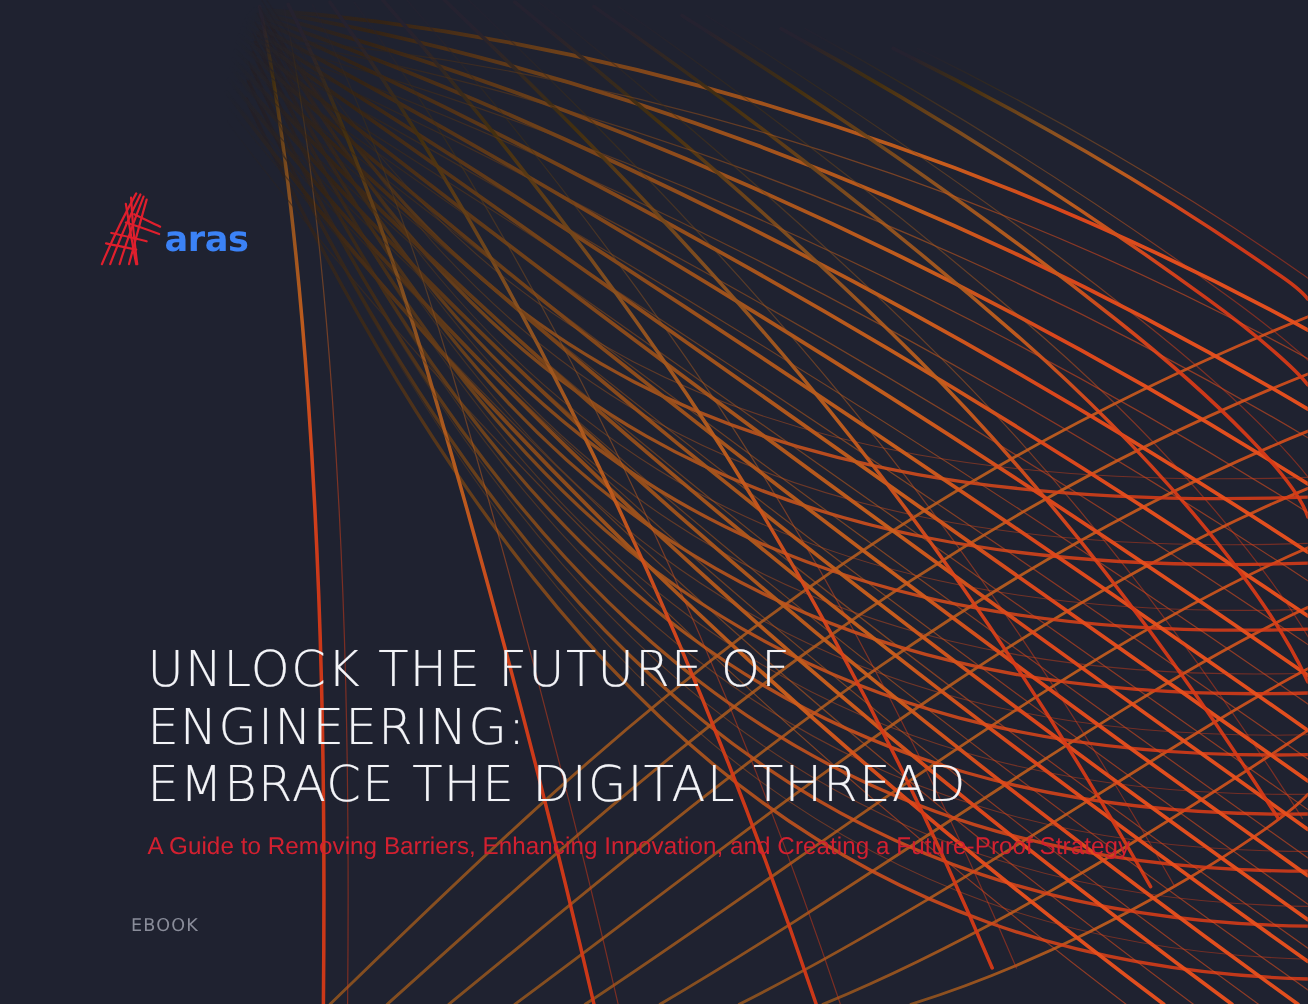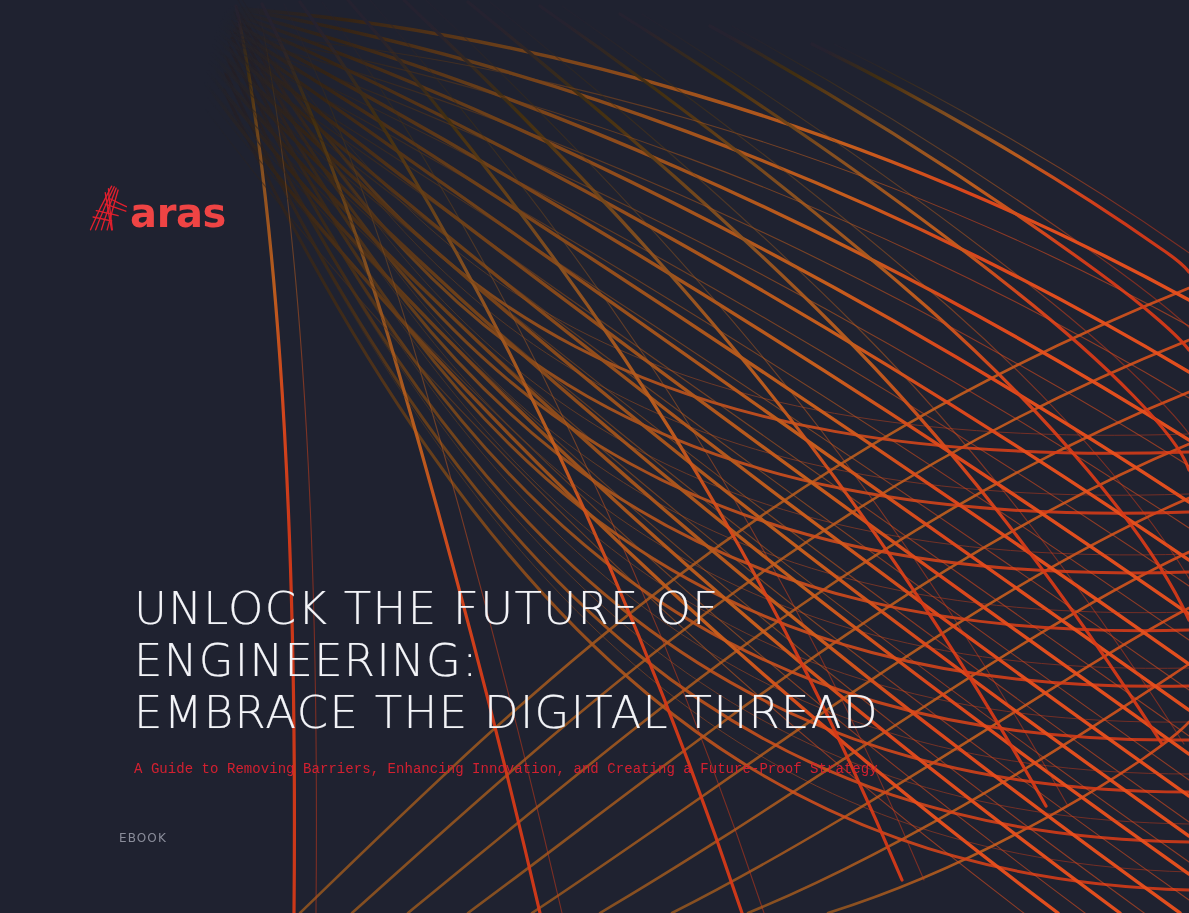--- a/index.html
+++ b/index.html
@@ -38,22 +38,22 @@
     height: 72px;
     display: flex;
     align-items: flex-end;
   }
   #logo-mark {
     width: 64px;
     height: 72px;
     display: block;
   }
   #logo-word {
-    color: #ef4444;
-    font-size: 40px;
+    color: #3b82f6;
+    font-size: 32px;
     font-weight: 700;
     letter-spacing: -0.4px;
     line-height: 1;
     margin-left: 3px;
     margin-bottom: 11px;
     font-family: "DejaVu Sans", sans-serif;
   }
 
   
   #text-block {
@@ -72,33 +72,33 @@
     text-transform: uppercase;
     font-family: "DejaVu Sans", sans-serif;
     -webkit-text-stroke: 0.1px #f3f4f8;
     white-space: pre-line;
     text-shadow: 0 0 1px rgba(243,244,248,0.25);
   }
 
   #cover-subtitle {
     margin-top: 17px;
     color: #d32030;
-    font-size: 14px;
+    font-size: 22px;
     font-weight: 400;
     letter-spacing: 0.05px;
     line-height: 26px;
-    font-family: Liberation Mono, monospace;
+    font-family: Liberation Sans, sans-serif;
   }
 
   #doc-type {
     position: absolute;
     left: 119px;
     top: 831px;
     color: #8a8d9a;
-    font-size: 12px;
+    font-size: 16px;
     font-weight: 400;
     letter-spacing: 1.1px;
     text-transform: uppercase;
     font-family: "DejaVu Sans", sans-serif;
   }
 </style>
 </head>
 <body>
 
 <div id="cover">

